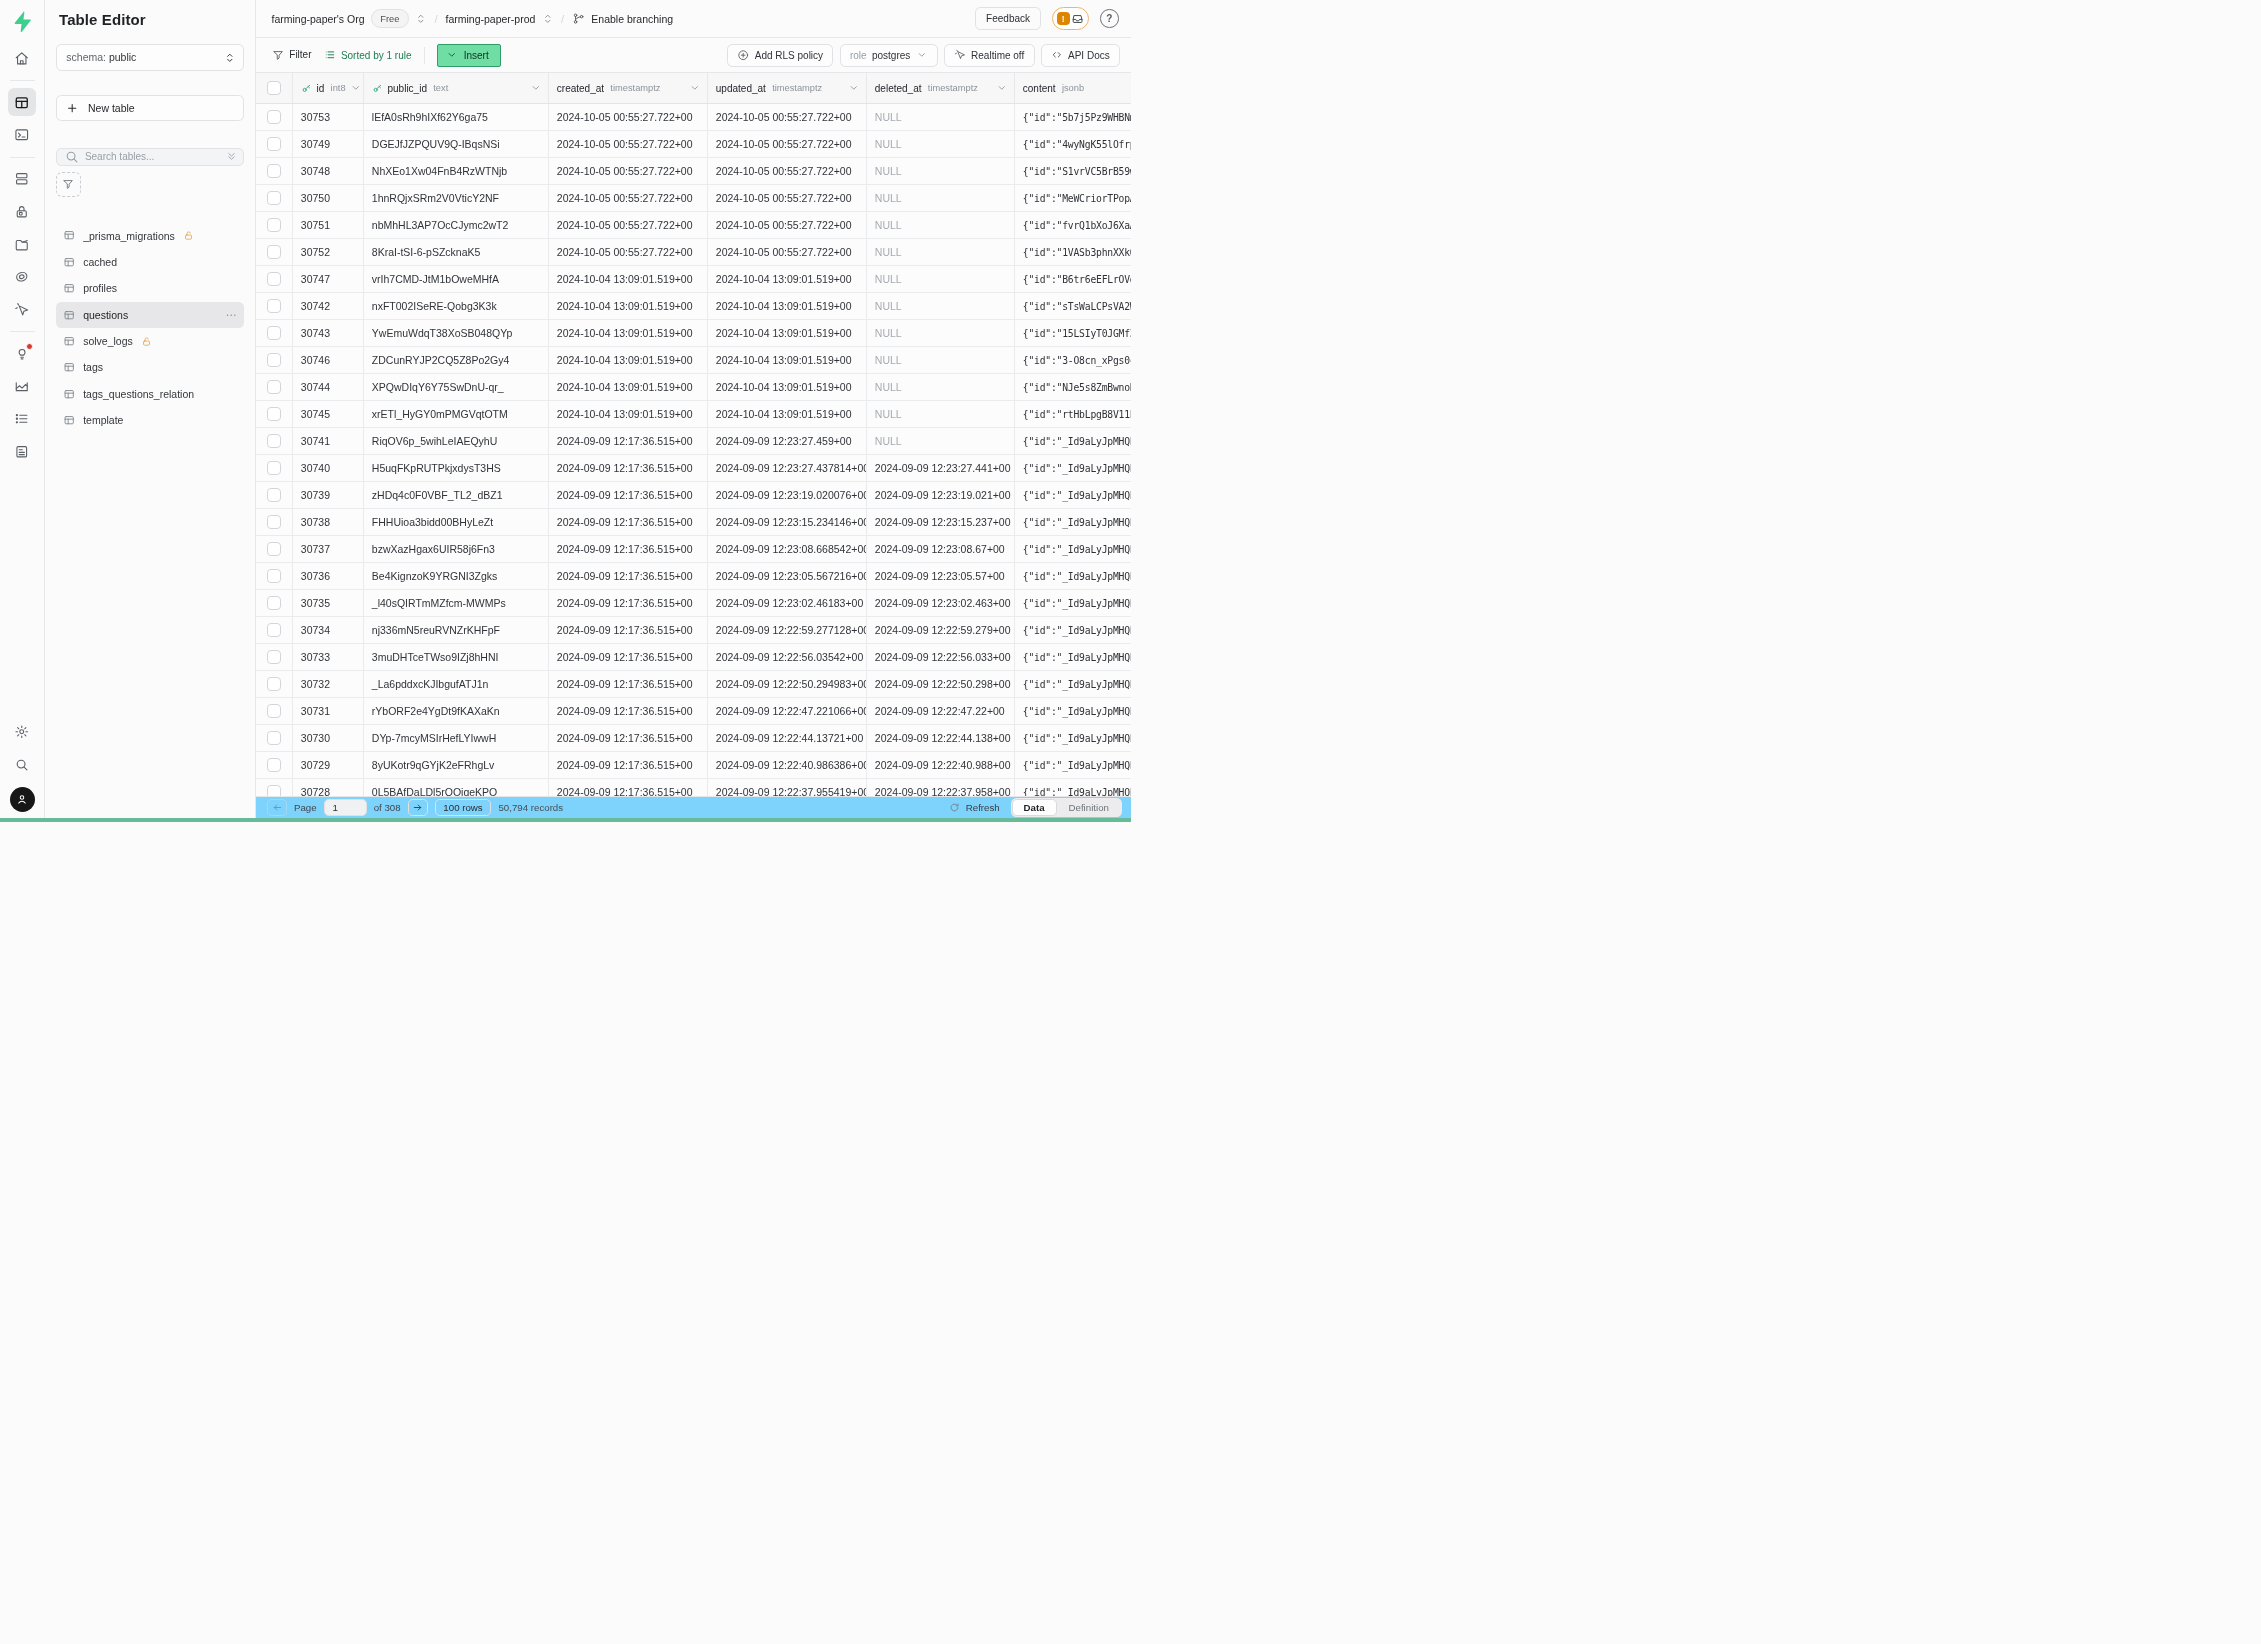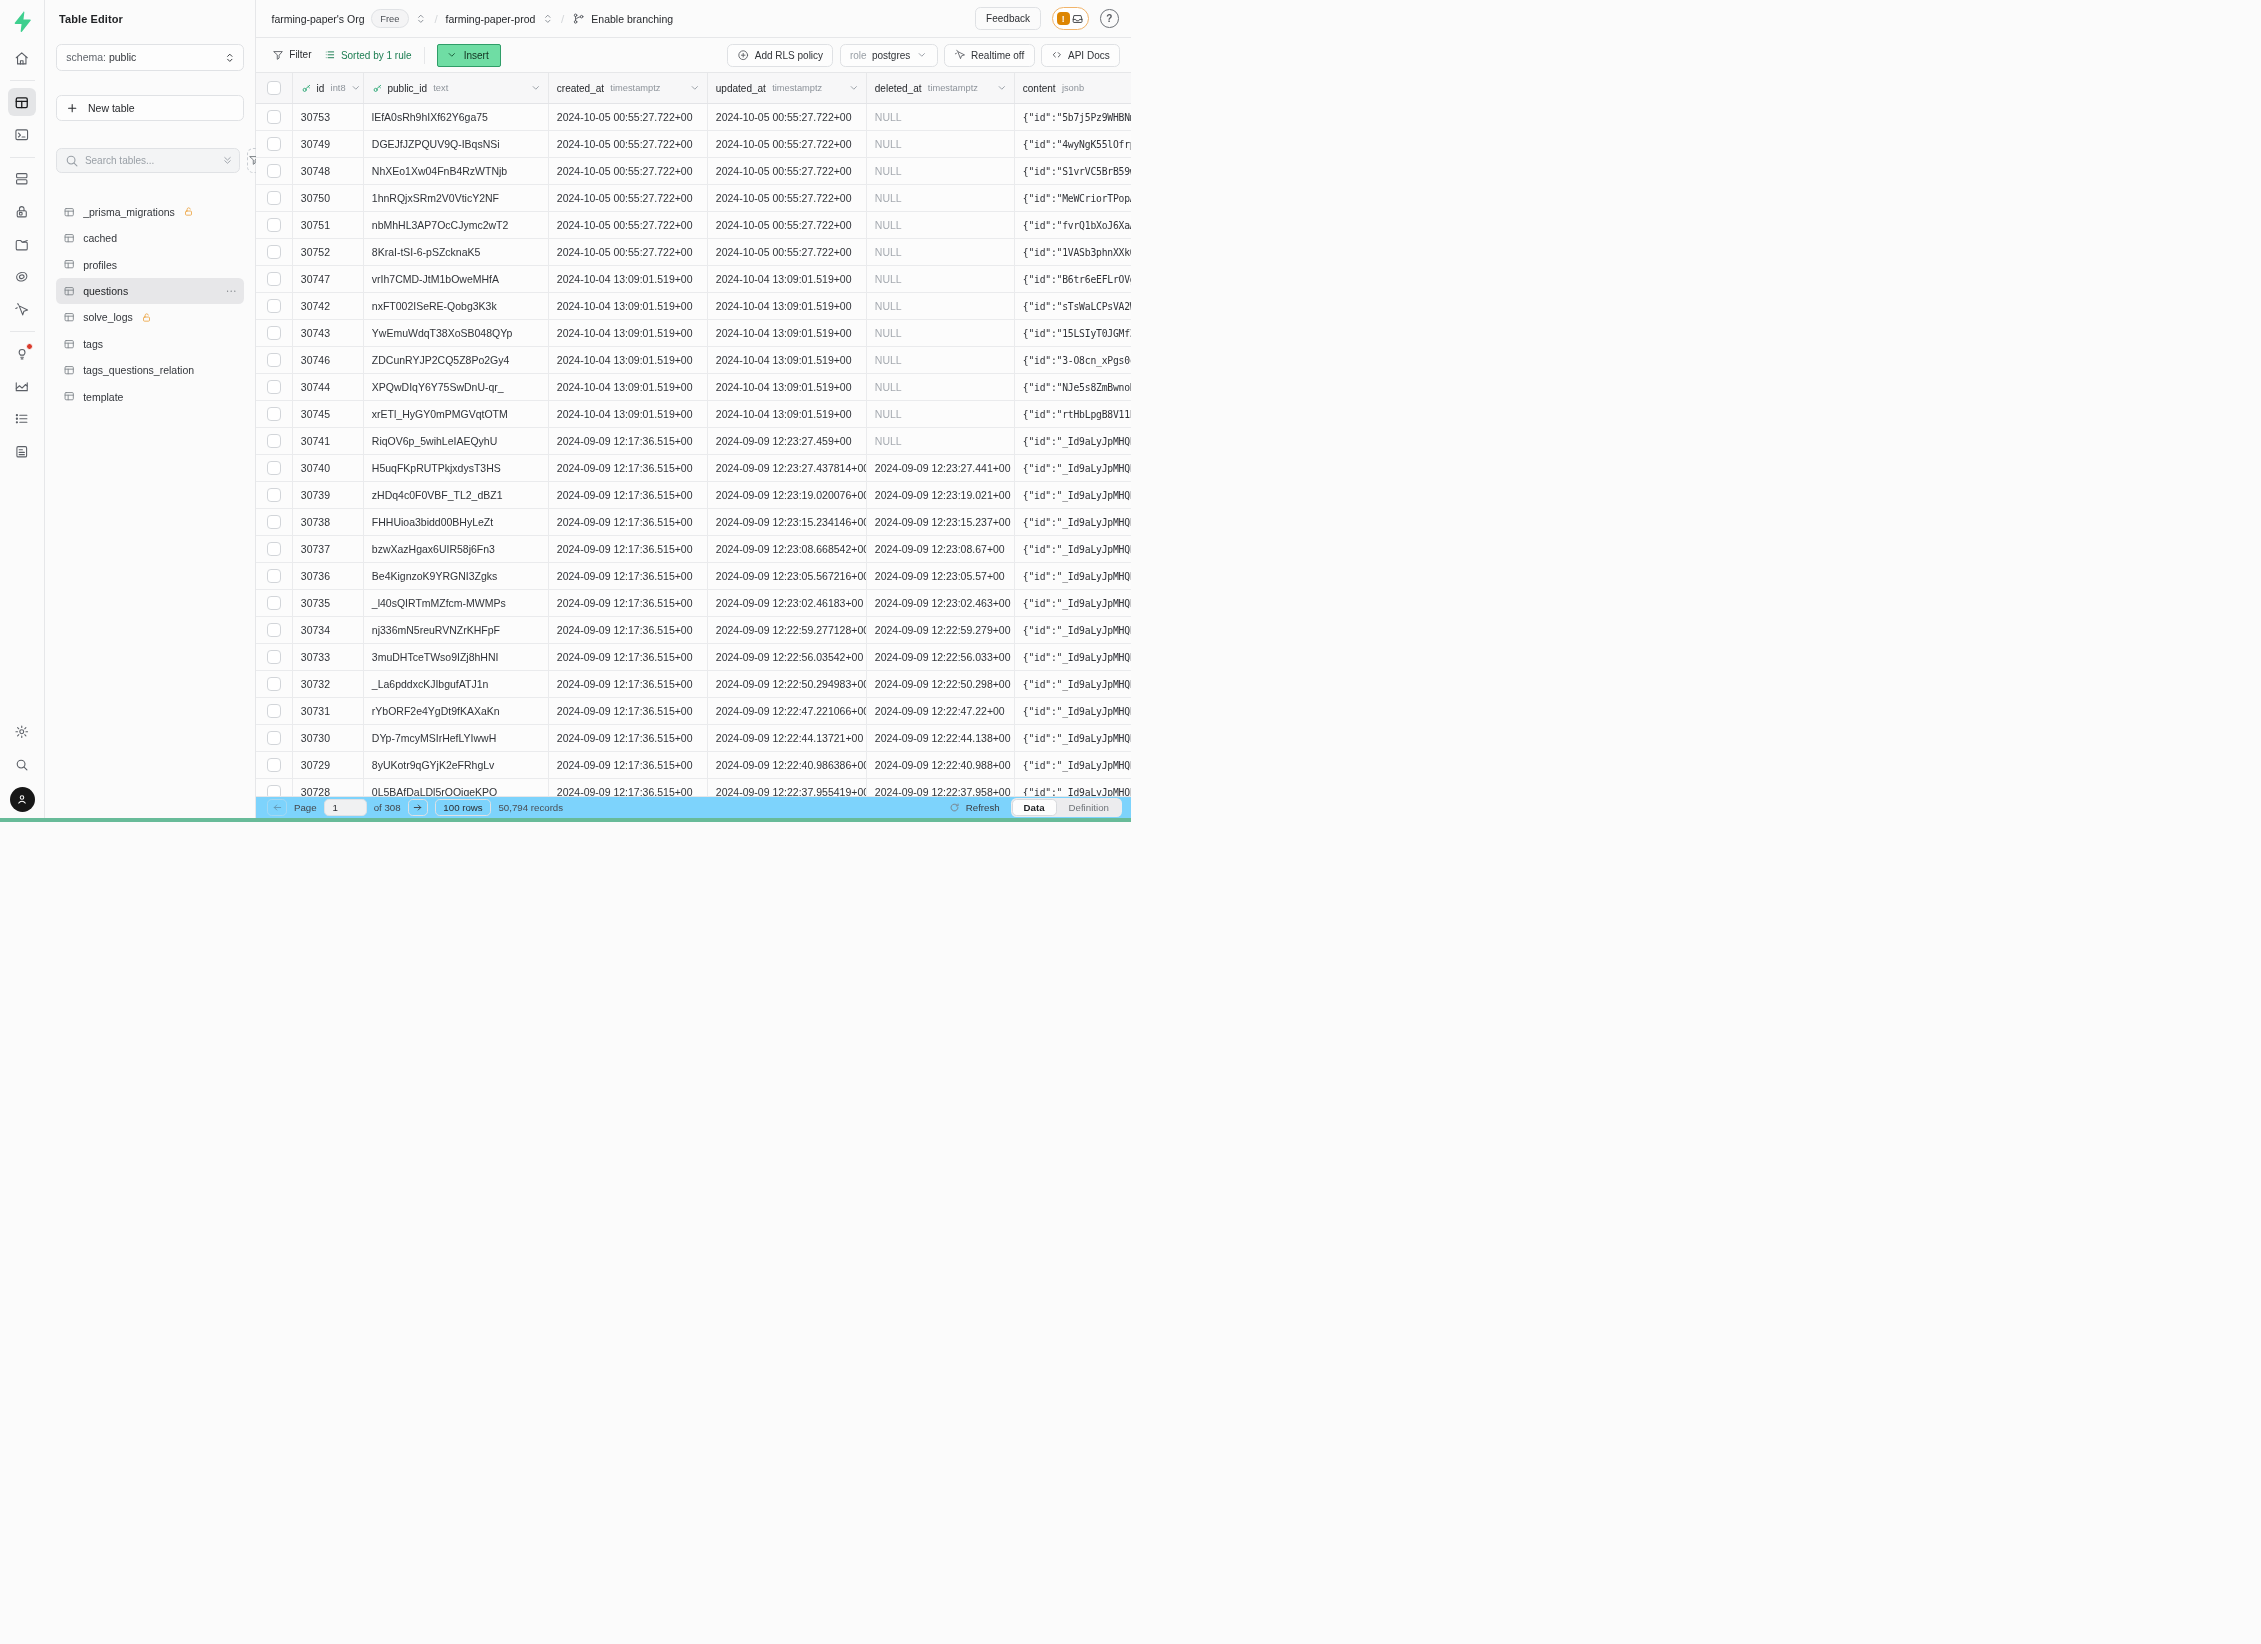--- a/index.html
+++ b/index.html
@@ -17,27 +17,27 @@
   .rail-logo { width:28px; height:28px; display:flex; align-items:center; justify-content:center; margin-bottom:6.2px; }
   .rail-btn { position:relative; width:28px; height:28px; border-radius:6.2px; display:flex; align-items:center; justify-content:center; color:#5b5f66; background:transparent; border:none; cursor:pointer; margin:2.3px 0; }
   .rail-btn.active { background:#e4e5e7; color:#17181a; }
   .rail-div { width:25px; height:0.8px; background:#e6e7e9; margin:5.4px 0; }
   .rail-spacer { flex:1; }
   .rail-dot { position:absolute; top:3.1px; right:3.1px; width:7px; height:7px; border-radius:50%; background:#da3a2b; border:1.2px solid #fbfbfb; }
   .rail-avatar { width:25px; height:25px; border-radius:50%; background:#171717; color:#fff; display:flex; align-items:center; justify-content:center; margin-top:6.2px; cursor:pointer; }
 
   
   .sidebar { width:211px; flex:none; border-right:0.8px solid #e6e7e9; background:#fbfbfb; display:flex; flex-direction:column; }
-  .sidebar-title { height:38px; display:flex; align-items:center; padding:0 14px; font-size:11px; font-weight:600; color:#1f2124; letter-spacing:0.1px; flex:none; }
+  .sidebar-title { height:38px; display:flex; align-items:center; padding:0 14px; font-size:15px; font-weight:600; color:#1f2124; letter-spacing:0.1px; flex:none; }
   .sidebar-body { padding:6.2px 11px; display:flex; flex-direction:column; gap:24px; }
   .schema-select { height:26.4px; border:0.8px solid #e0e2e5; background:#fdfdfd; border-radius:5.4px; display:flex; align-items:center; padding:0 7.8px 0 9.3px; font-size:10.5px; color:#33363b; cursor:pointer; }
   .schema-select .grow { flex:1; text-align:left; }
   .schema-select .muted { color:#5f646b; }
   .btn-newtable { height:26.4px; border:0.8px solid #e0e2e5; background:#fdfdfd; border-radius:5.4px; display:flex; align-items:center; gap:9.3px; padding:0 9.3px; font-size:10.5px; font-weight:500; color:#26282c; cursor:pointer; }
-  .search-row { display:flex; gap:6.2px; margin-top:3.1px; }
+  .search-row { display:flex; gap:6.2px; margin-top:3.1px;flex-direction:column; }
   .search-box { flex:1; height:25px; border:0.8px solid #e0e2e5; background:#f3f4f5; border-radius:5.4px; display:flex; align-items:center; padding:0 6.2px 0 7px; gap:5.4px; color:#9aa0a7; }
   .search-box input { border:none; outline:none; background:transparent; flex:1; min-width:0; font-size:10px; color:#33363b; font-family:inherit; }
   .search-box input::placeholder { color:#9aa0a7; }
   .btn-dashed { width:25px; height:25px; border:0.8px dashed #c9cdd2; border-radius:6.2px; background:transparent; color:#6c7177; display:flex; align-items:center; justify-content:center; cursor:pointer; }
   .tbl-list { display:flex; flex-direction:column; margin-top:1.6px; }
   .tbl-item { height:26.4px; border-radius:5.4px; display:flex; align-items:center; gap:7.8px; padding:0 6.2px 0 7px; font-size:10.5px; color:#33363b; cursor:pointer; }
   .tbl-item .icn { color:#83888e; }
   .tbl-item.sel { background:#e7e7e9; color:#1d1f22; font-weight:500; }
   .tbl-item .nm { white-space:nowrap; overflow:hidden; text-overflow:ellipsis; }
   .tbl-item .lock { color:#eda647; }

